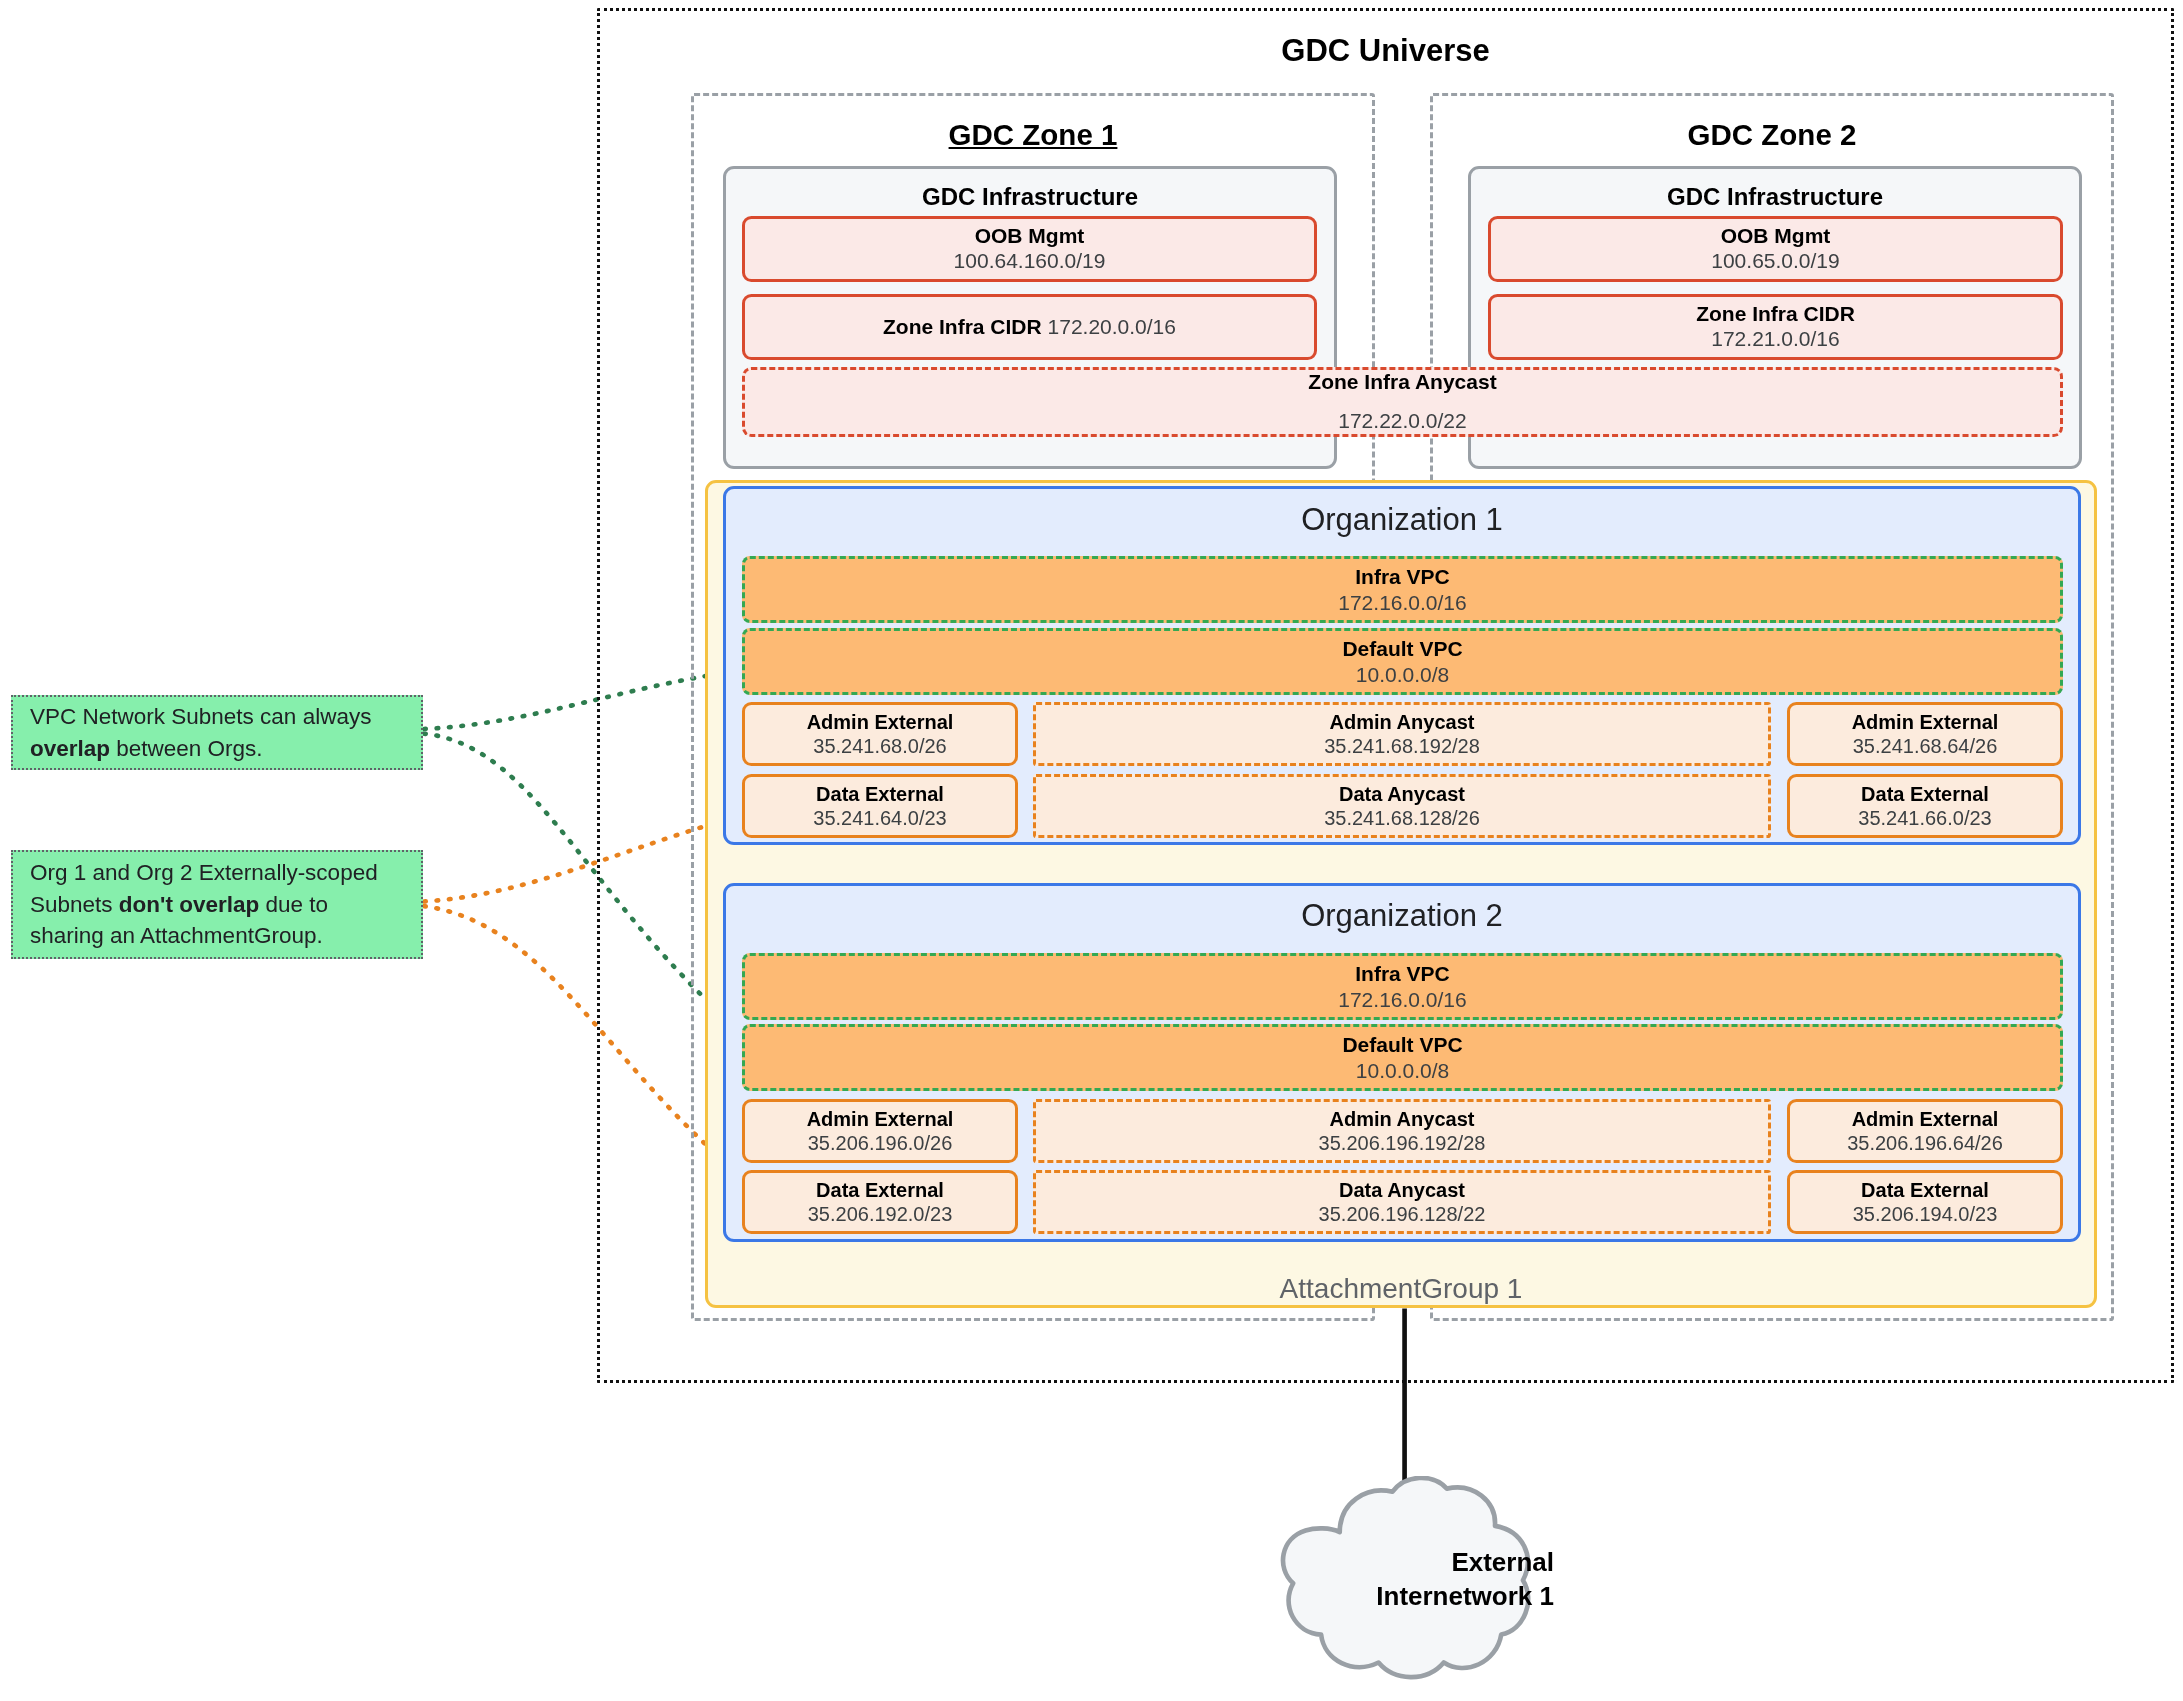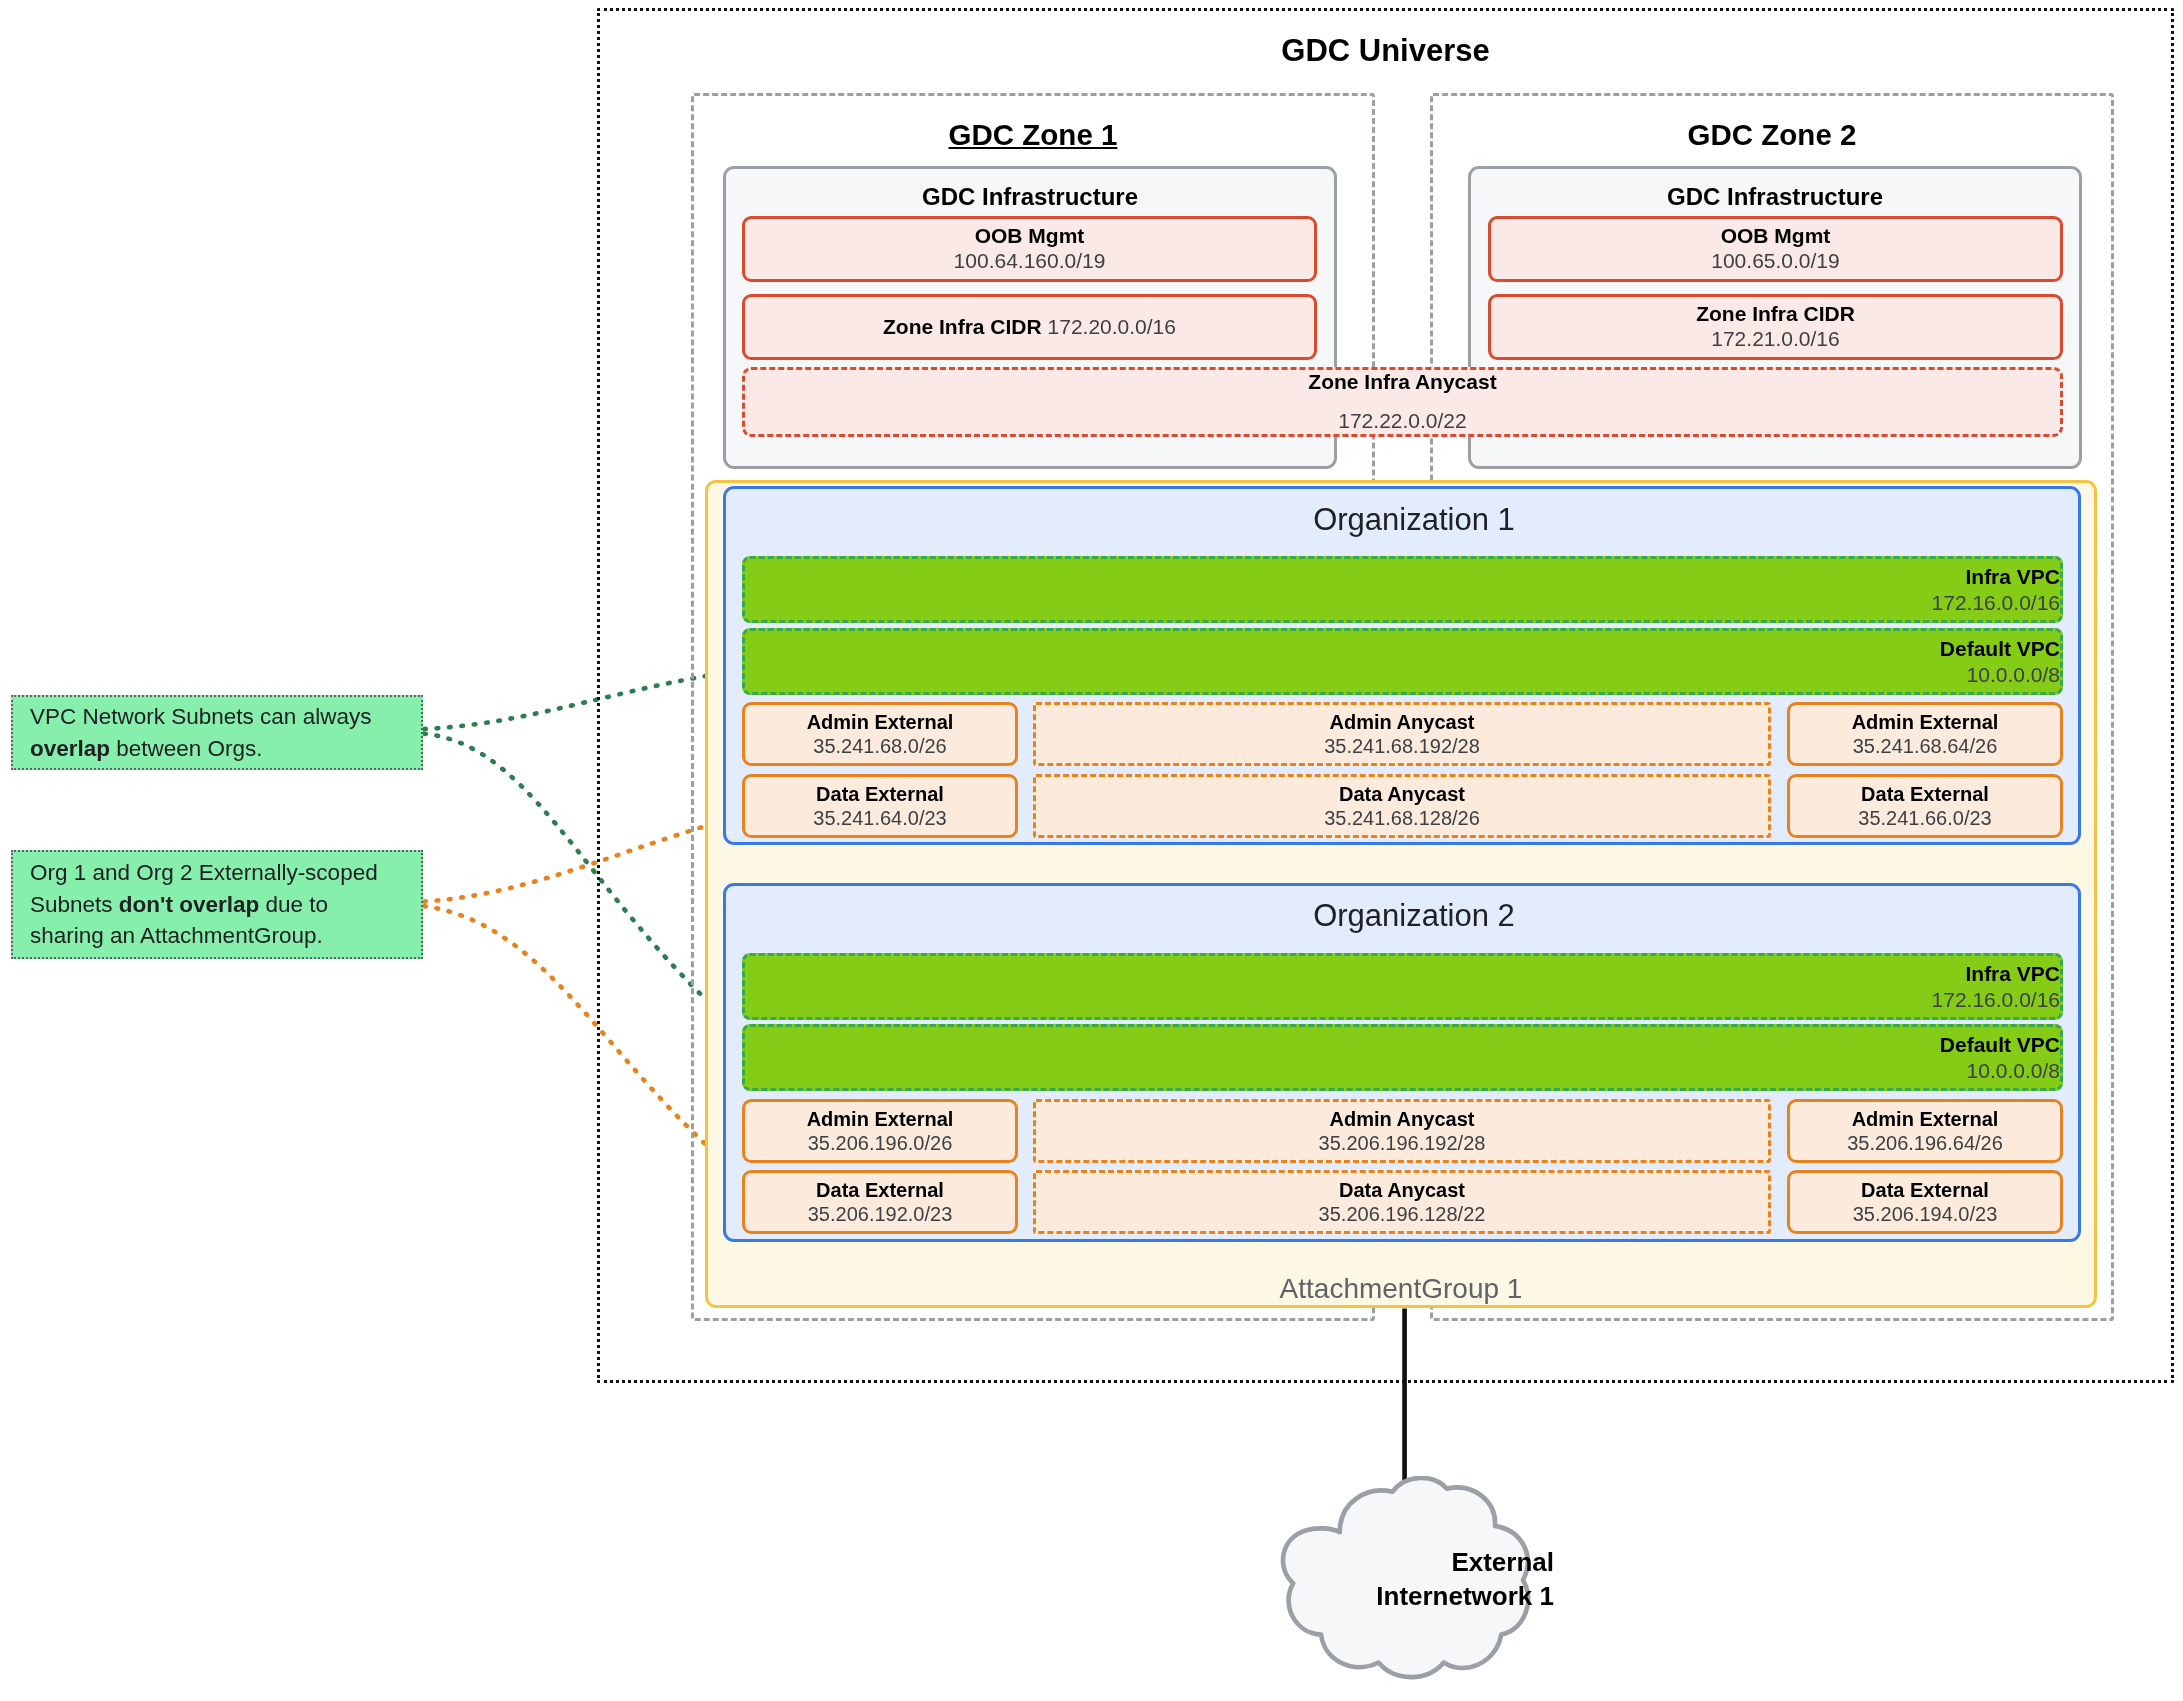--- a/index.html
+++ b/index.html
@@ -71,29 +71,29 @@
     font-size:28px;color:#5f6368;
   }
 
   
   .org{
     background:#e3ecfd;border:3.1px solid #3b78e7;border-radius:11px;
   }
   #org1{left:723px;top:486px;width:1358px;height:359px;}
   #org2{left:723px;top:883px;width:1358px;height:359px;}
   .org-title{
-    width:1358px;text-align:center;font-size:31px;color:#202124;margin-left:12px;
+    width:1358px;text-align:center;font-size:31px;color:#202124;
   }
   #org1-title{left:723px;top:502px;}
   #org2-title{left:723px;top:898px;}
 
   
   .vpc{
-    background:#84cc16;border:3.1px dashed #34a853;border-radius:7.8px;
-    display:flex;flex-direction:column;align-items:flex-end;justify-content:center;
+    background:#fdba74;border:3.1px dashed #34a853;border-radius:7.8px;
+    display:flex;flex-direction:column;align-items:center;justify-content:center;
   }
   .vpc .t1{font-size:21px;font-weight:bold;color:#000;line-height:1.2;}
   .vpc .t2{font-size:21px;color:#3c4043;line-height:1.2;}
 
   #o1-infravpc{left:742px;top:556px;width:1321px;height:67px;}
   #o1-defvpc{left:742px;top:628px;width:1321px;height:67px;}
   #o2-infravpc{left:742px;top:953px;width:1321px;height:67px;}
   #o2-defvpc{left:742px;top:1024px;width:1321px;height:67px;}
 
   

